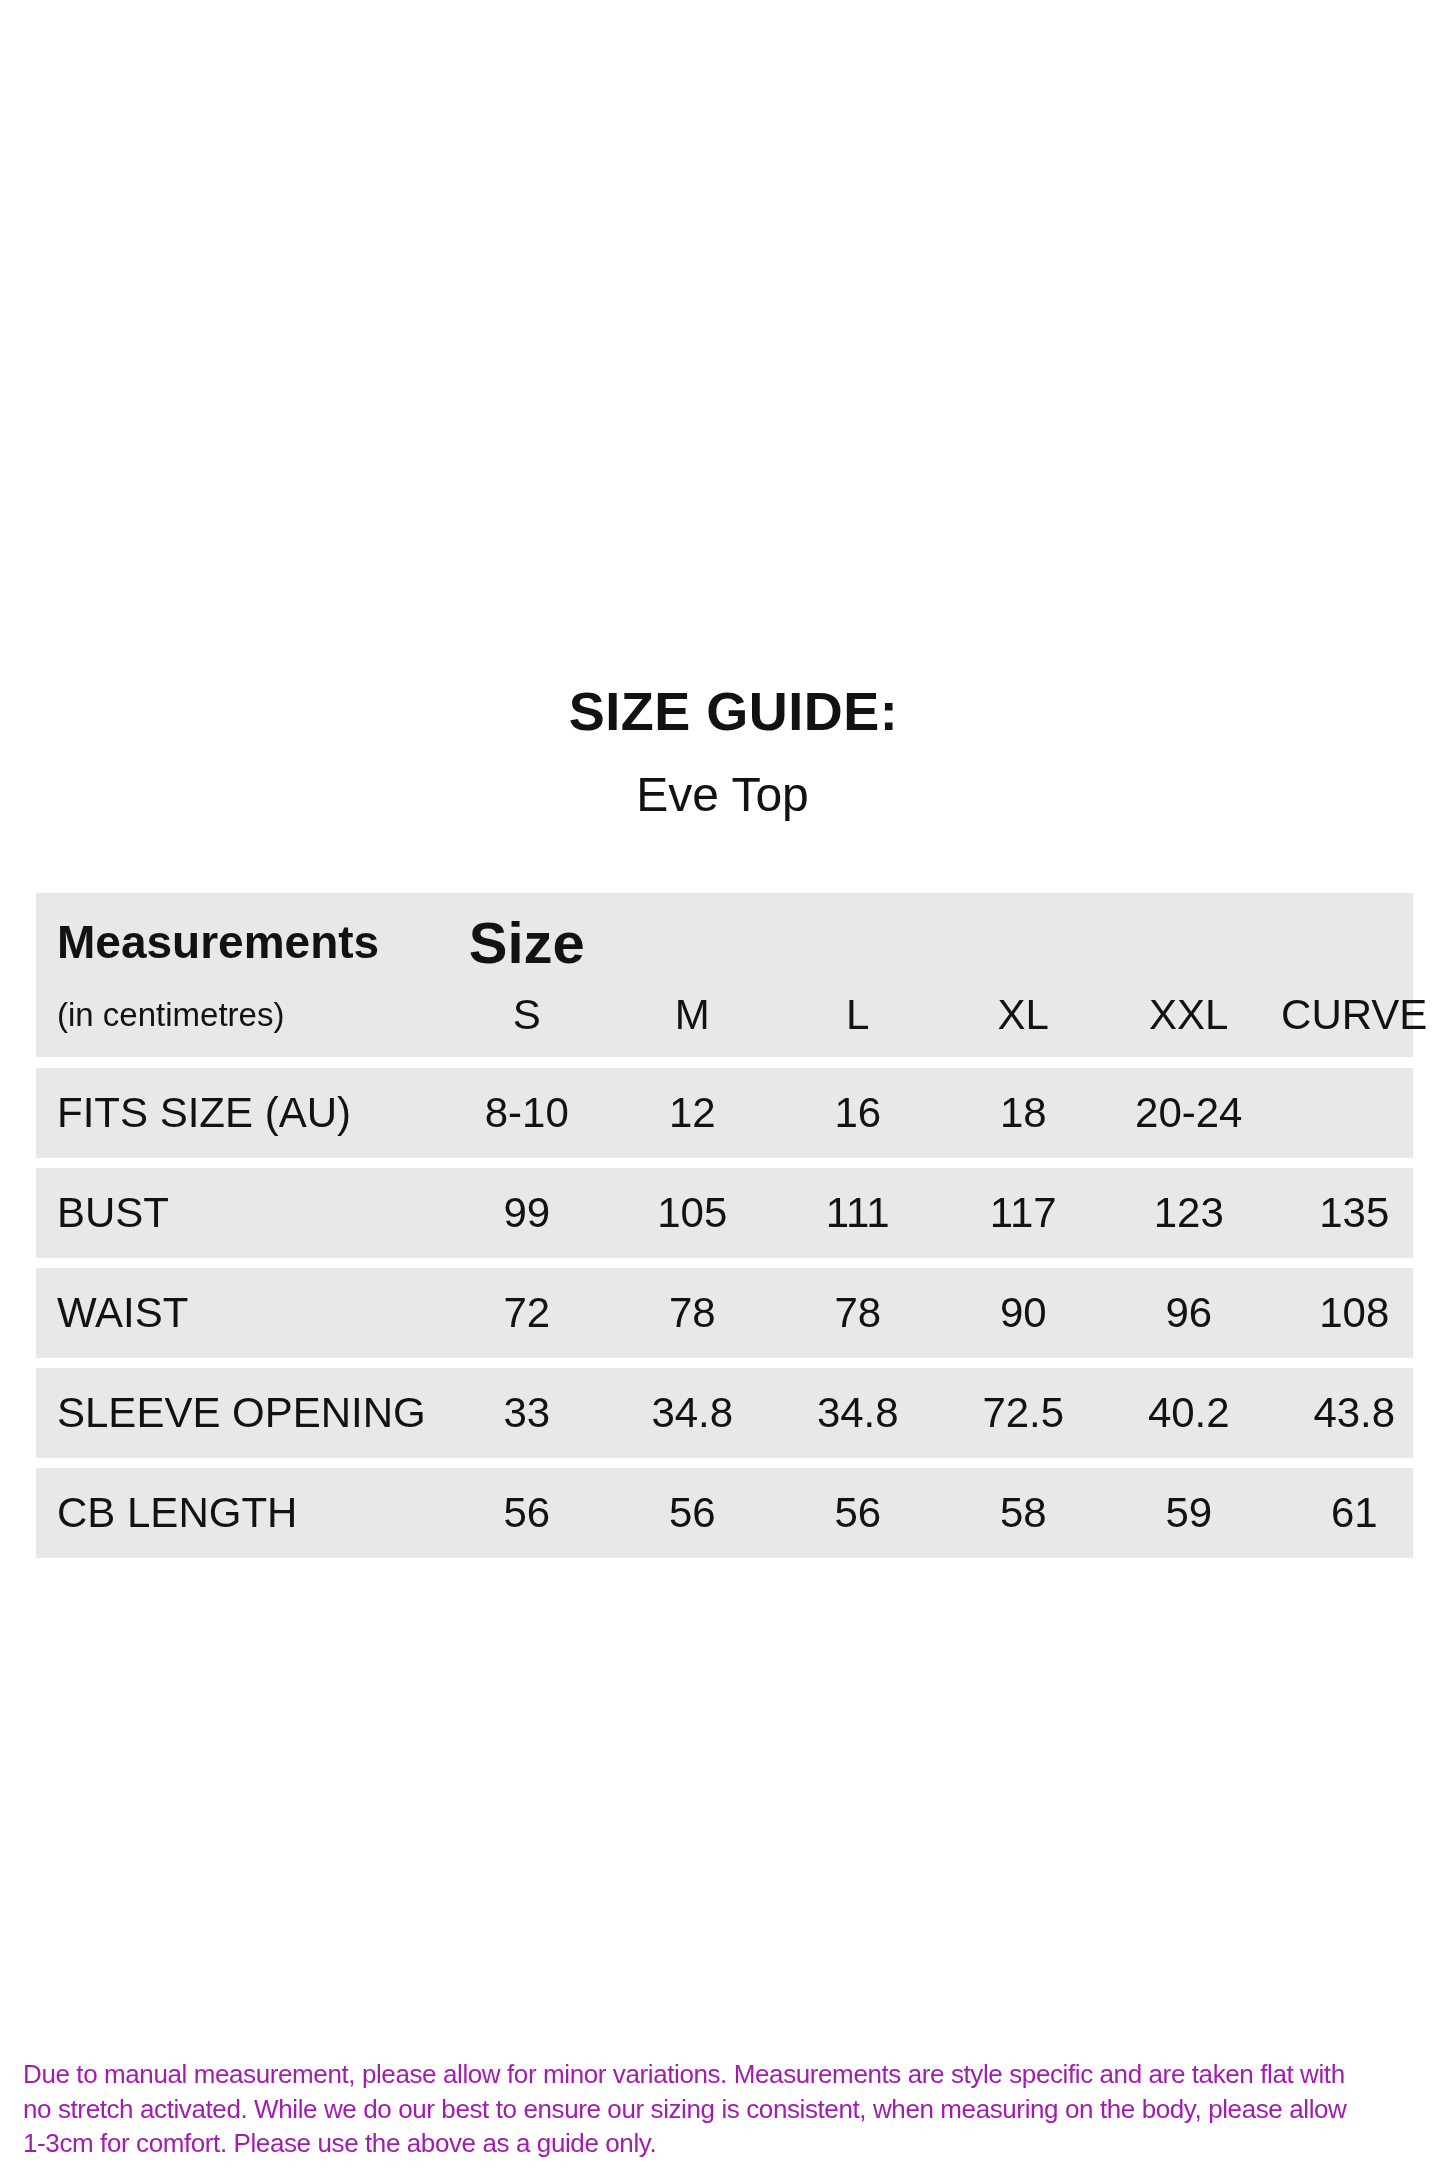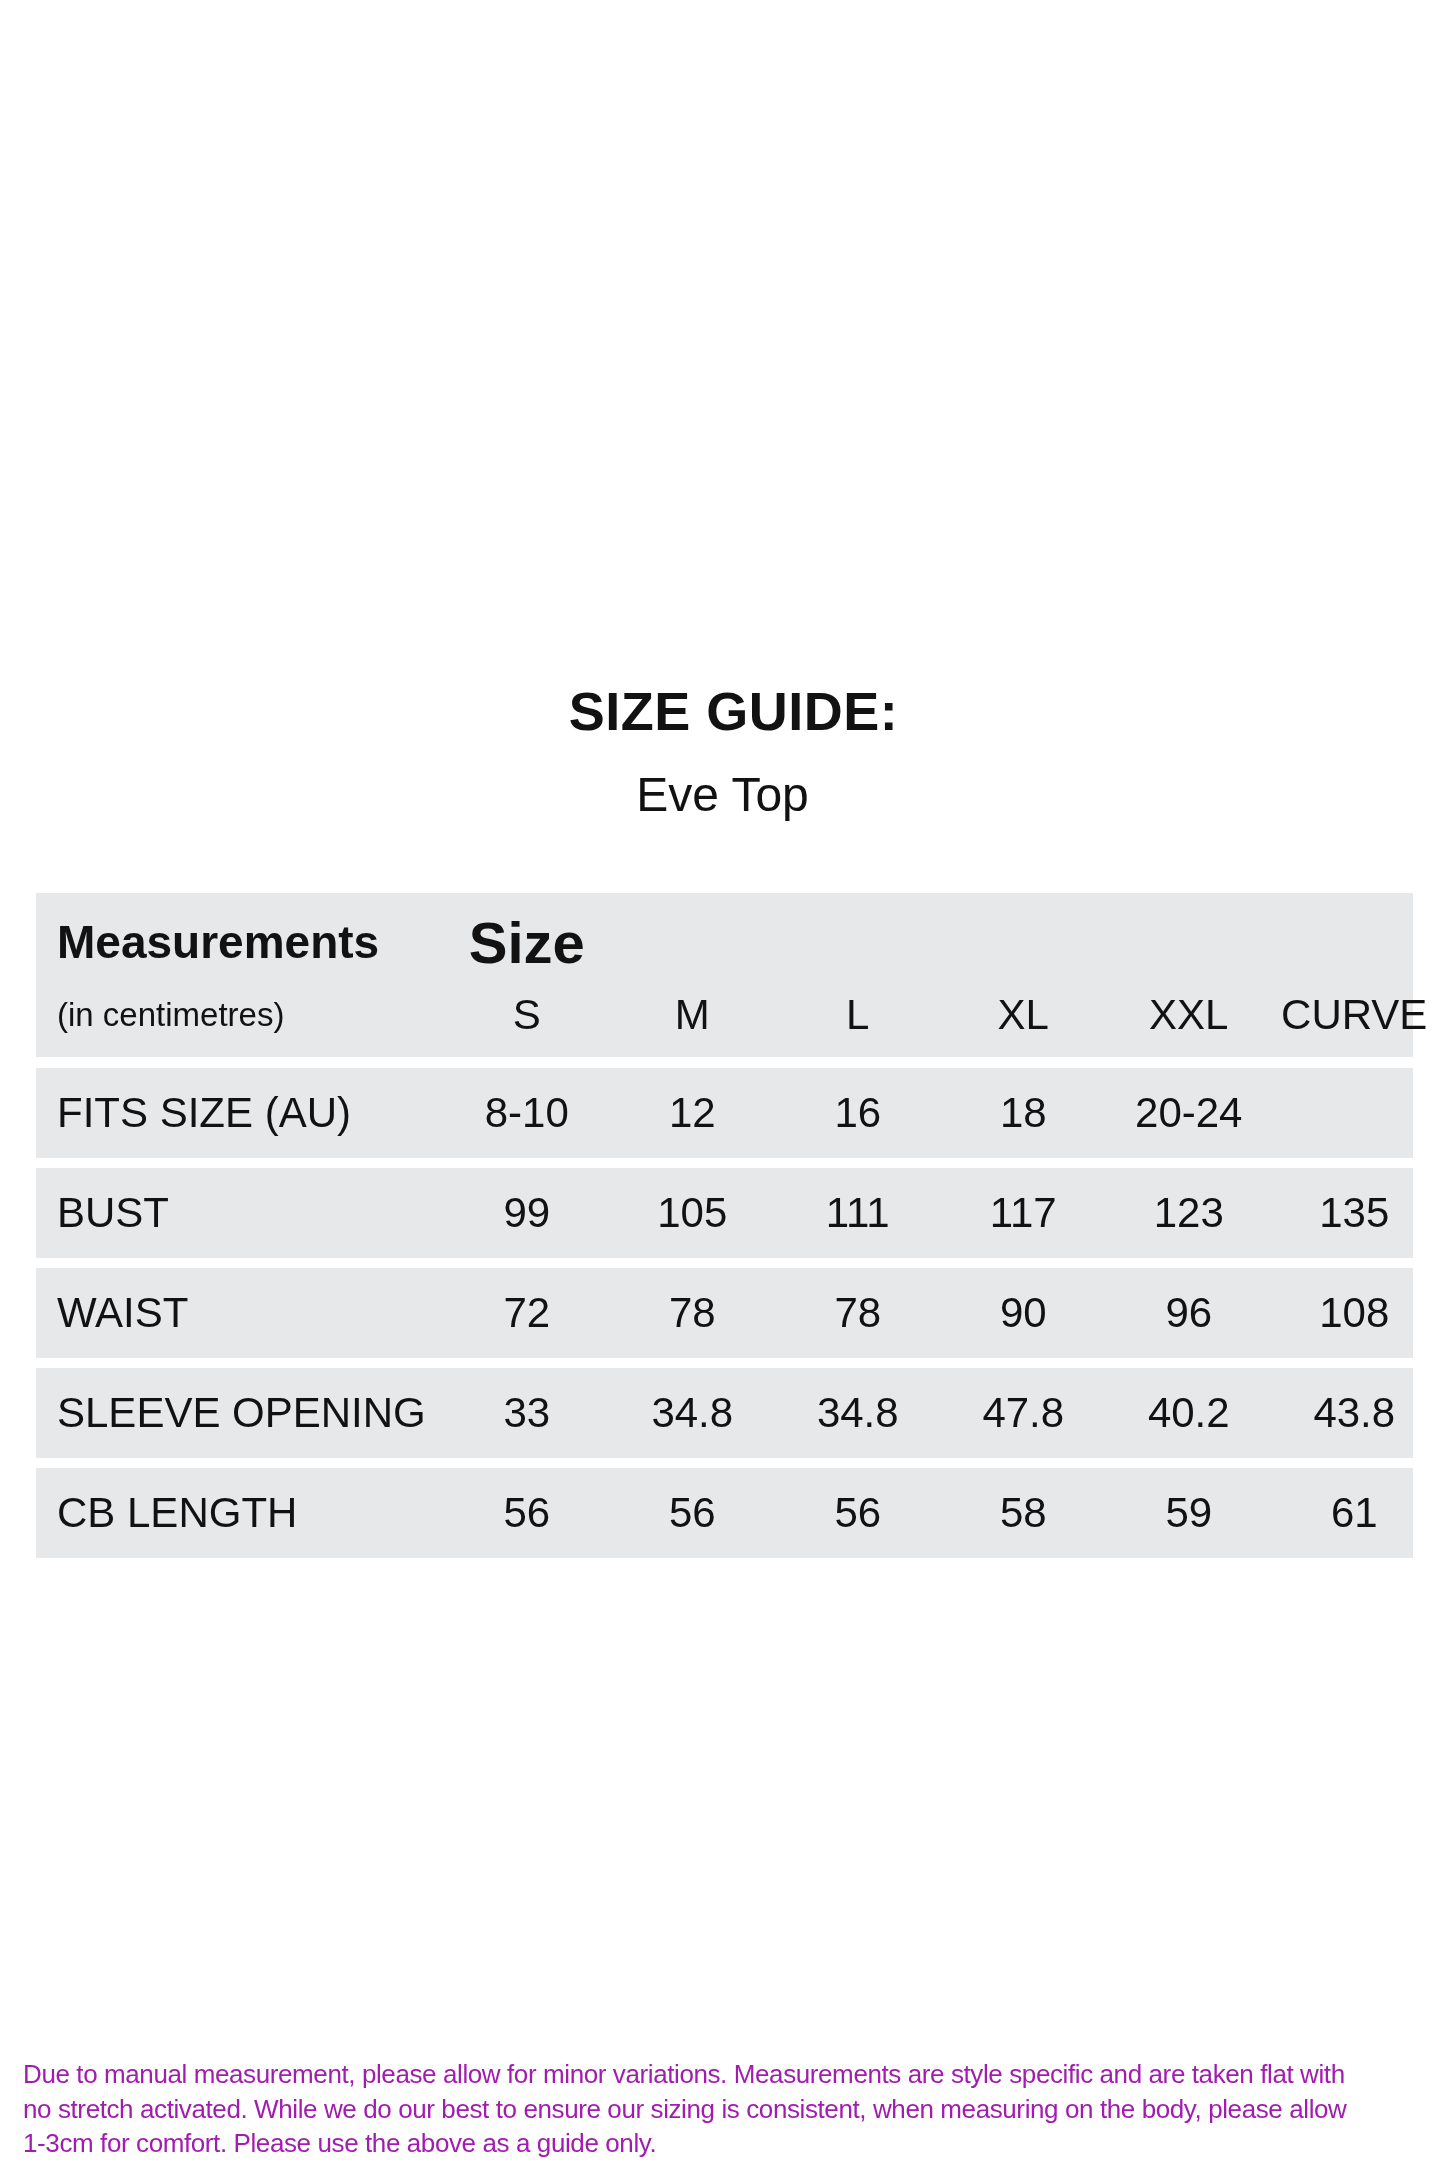--- a/index.html
+++ b/index.html
@@ -137,21 +137,21 @@
       <div class="col">108</div>
     </div>
   </div>
 
   <div class="trow">
     <span class="label-cell">SLEEVE OPENING</span>
     <div class="cols">
       <div class="col">33</div>
       <div class="col">34.8</div>
       <div class="col">34.8</div>
-      <div class="col">47.8</div>
+      <div class="col">72.5</div>
       <div class="col">40.2</div>
       <div class="col">43.8</div>
     </div>
   </div>
 
   <div class="trow">
     <span class="label-cell">CB LENGTH</span>
     <div class="cols">
       <div class="col">56</div>
       <div class="col">56</div>

